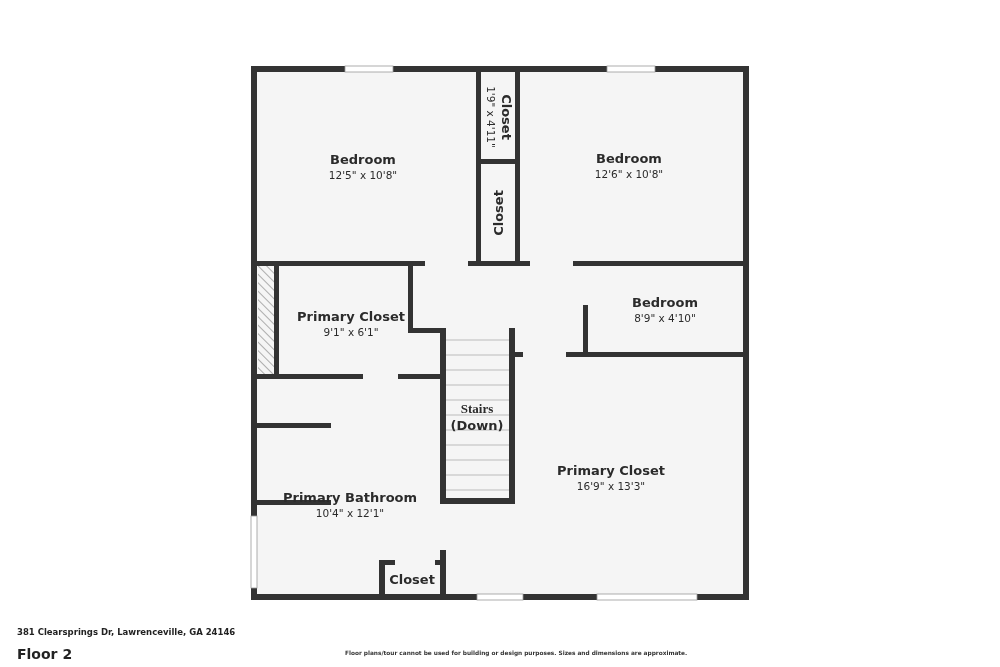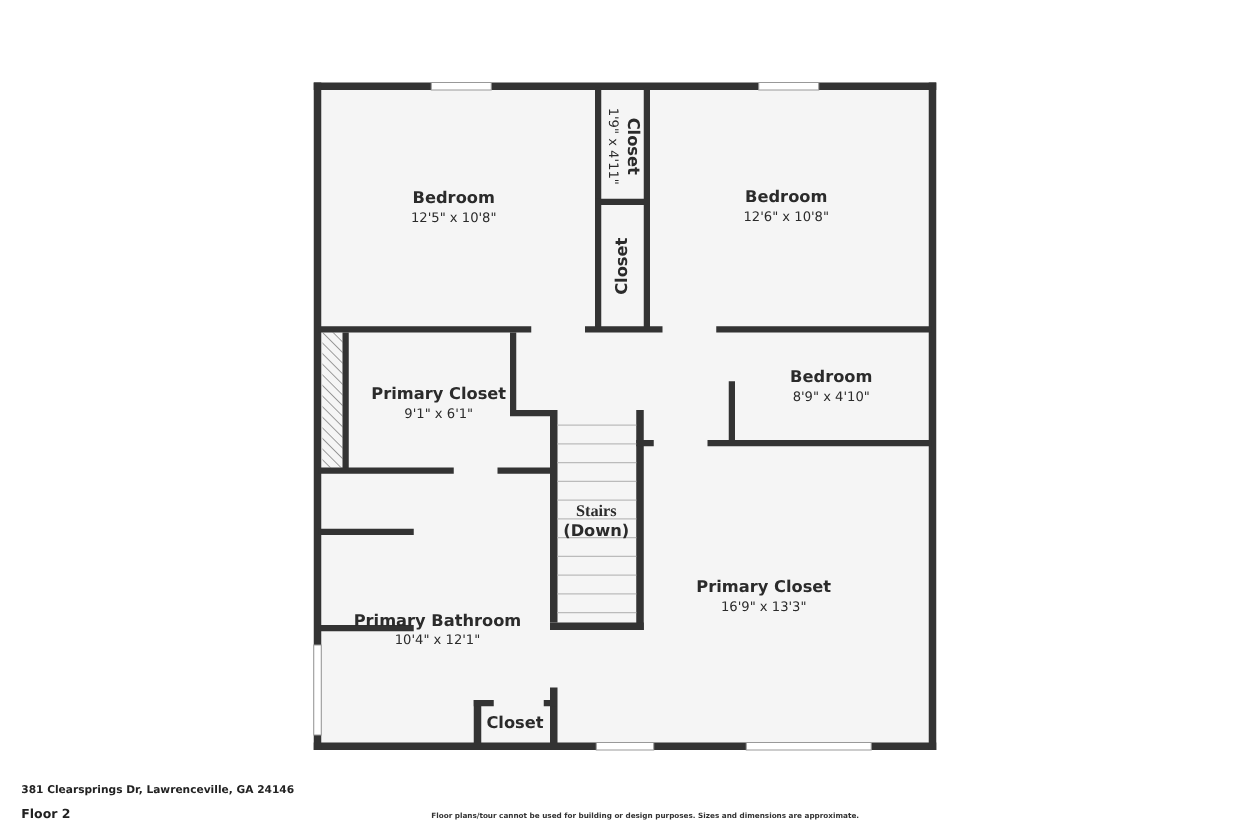--- a/index.html
+++ b/index.html
@@ -8,21 +8,21 @@
     background: #ffffff;
     font-family: "DejaVu Sans", sans-serif;
     color: #2b2b2b;
   }
   #plan { position: absolute; left: 0; top: 0; width: 1000px; height: 667px; }
   .lbl { position: absolute; text-align: center; transform: translate(-50%, -50%); white-space: nowrap; }
   .room-name { font-size: 13px; font-weight: bold; color: #2b2b2b; display: block; line-height: 17px; }
   .room-dim { font-size: 10.5px; color: #2b2b2b; display: block; line-height: 14px; }
   .vert { transform: translate(-50%, -50%) rotate(90deg); }
   .footer-addr { position: absolute; left: 17px; top: 627px; font-size: 8.5px; font-weight: bold; color: #222; }
-  .footer-floor { position: absolute; left: 17px; top: 646px; font-size: 10px; font-weight: bold; color: #222; }
+  .footer-floor { position: absolute; left: 17px; top: 646px; font-size: 14px; font-weight: bold; color: #222; }
   .footer-disclaimer { position: absolute; left: 345px; top: 650px; font-size: 5.8px; font-weight: bold; color: #333; }
 </style>
 </head>
 <body>
 
 <svg id="plan" viewBox="0 0 1000 667" xmlns="http://www.w3.org/2000/svg">
   <defs>
     <pattern id="hatch" width="6" height="6" patternUnits="userSpaceOnUse" patternTransform="rotate(-45)">
       <rect width="6" height="6" fill="#f5f5f5"></rect>
       <line x1="0" y1="0" x2="0" y2="6" stroke="#666" stroke-width="1"></line>

